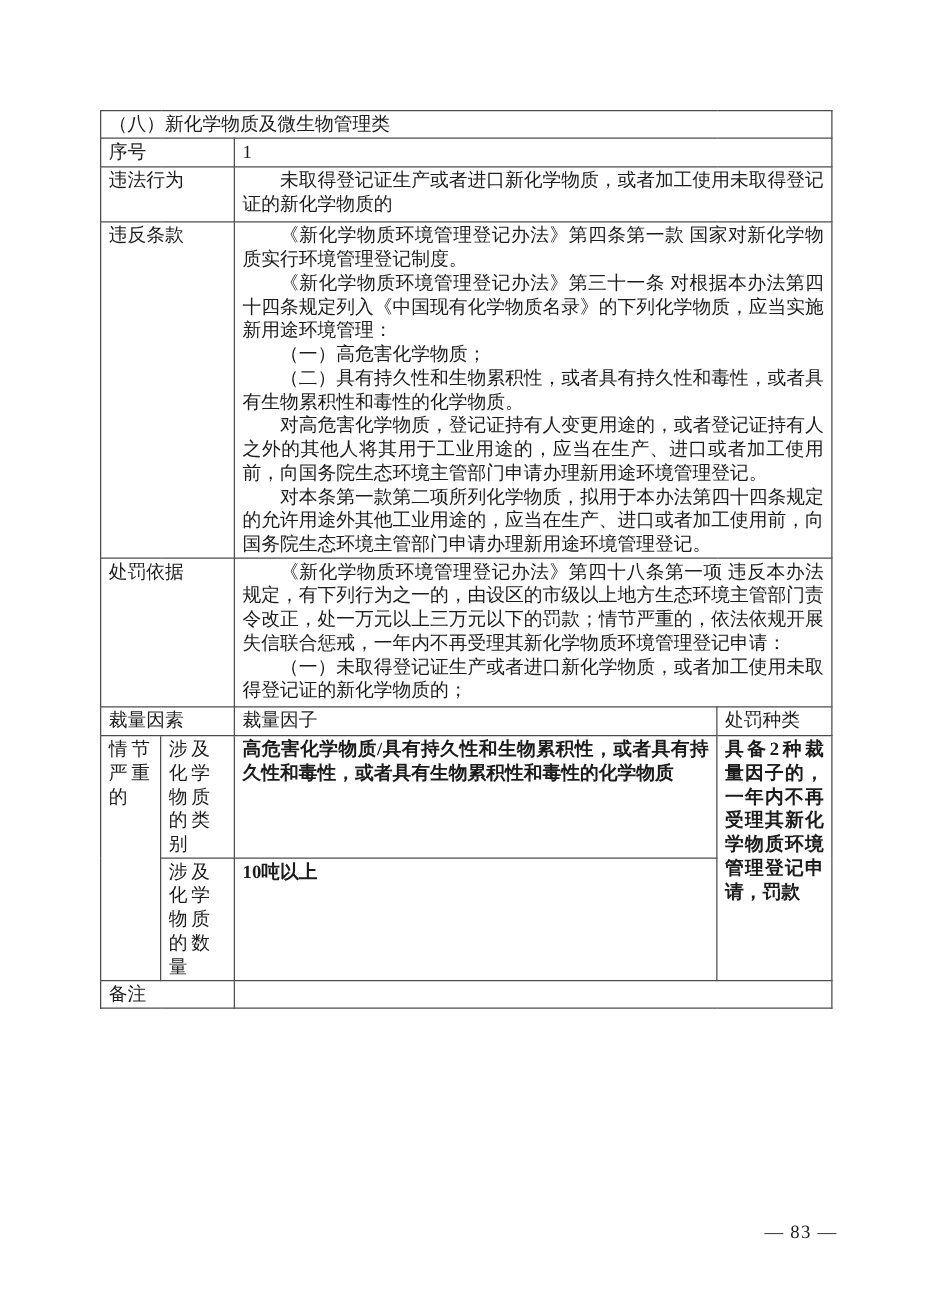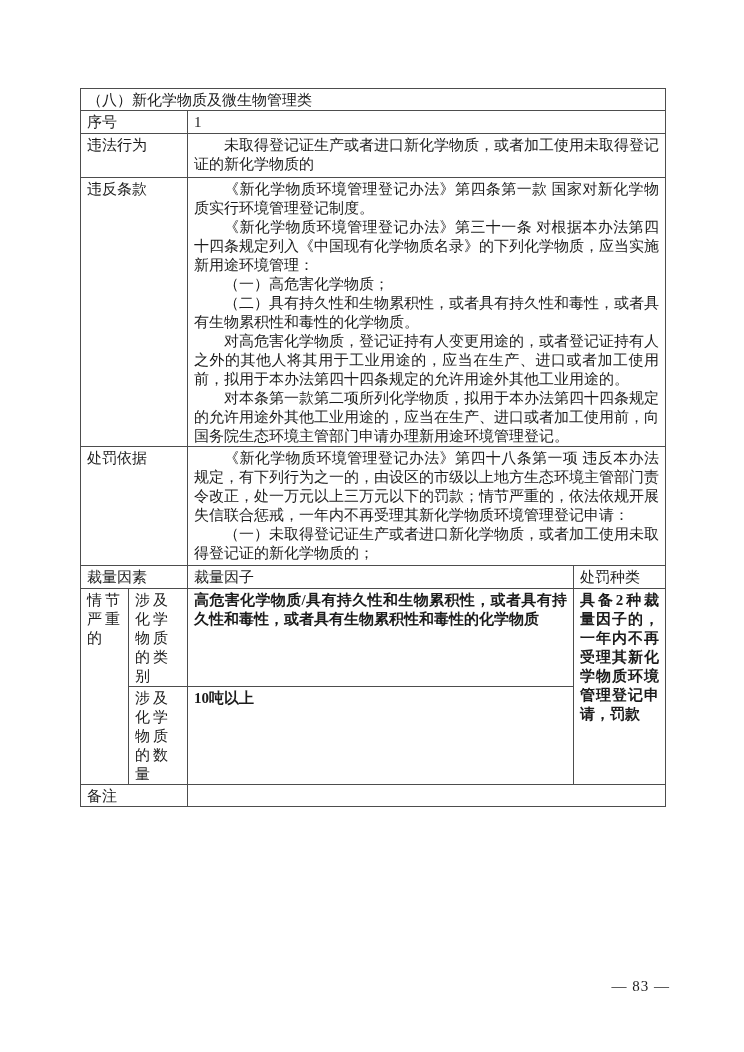--- a/index.html
+++ b/index.html
@@ -96,21 +96,21 @@
       </td>
     </tr>
 
     <tr class="r-clause">
       <td colspan="2">违反条款</td>
       <td colspan="2">
         <p class="para">《新化学物质环境管理登记办法》第四条第一款 国家对新化学物质实行环境管理登记制度。</p>
         <p class="para">《新化学物质环境管理登记办法》第三十一条 对根据本办法第四十四条规定列入《中国现有化学物质名录》的下列化学物质，应当实施新用途环境管理：</p>
         <p class="para">（一）高危害化学物质；</p>
         <p class="para">（二）具有持久性和生物累积性，或者具有持久性和毒性，或者具有生物累积性和毒性的化学物质。</p>
-        <p class="para">对高危害化学物质，登记证持有人变更用途的，或者登记证持有人之外的其他人将其用于工业用途的，应当在生产、进口或者加工使用前，拟用于本办法第四十四条规定的允许用途外其他工业用途的。</p>
+        <p class="para">对高危害化学物质，登记证持有人变更用途的，或者登记证持有人之外的其他人将其用于工业用途的，应当在生产、进口或者加工使用前，向国务院生态环境主管部门申请办理新用途环境管理登记。</p>
         <p class="para">对本条第一款第二项所列化学物质，拟用于本办法第四十四条规定的允许用途外其他工业用途的，应当在生产、进口或者加工使用前，向国务院生态环境主管部门申请办理新用途环境管理登记。</p>
       </td>
     </tr>
 
     <tr class="r-basis">
       <td colspan="2">处罚依据</td>
       <td colspan="2">
         <p class="para">《新化学物质环境管理登记办法》第四十八条第一项 违反本办法规定，有下列行为之一的，由设区的市级以上地方生态环境主管部门责令改正，处一万元以上三万元以下的罚款；情节严重的，依法依规开展失信联合惩戒，一年内不再受理其新化学物质环境管理登记申请：</p>
         <p class="para">（一）未取得登记证生产或者进口新化学物质，或者加工使用未取得登记证的新化学物质的；</p>
       </td>

